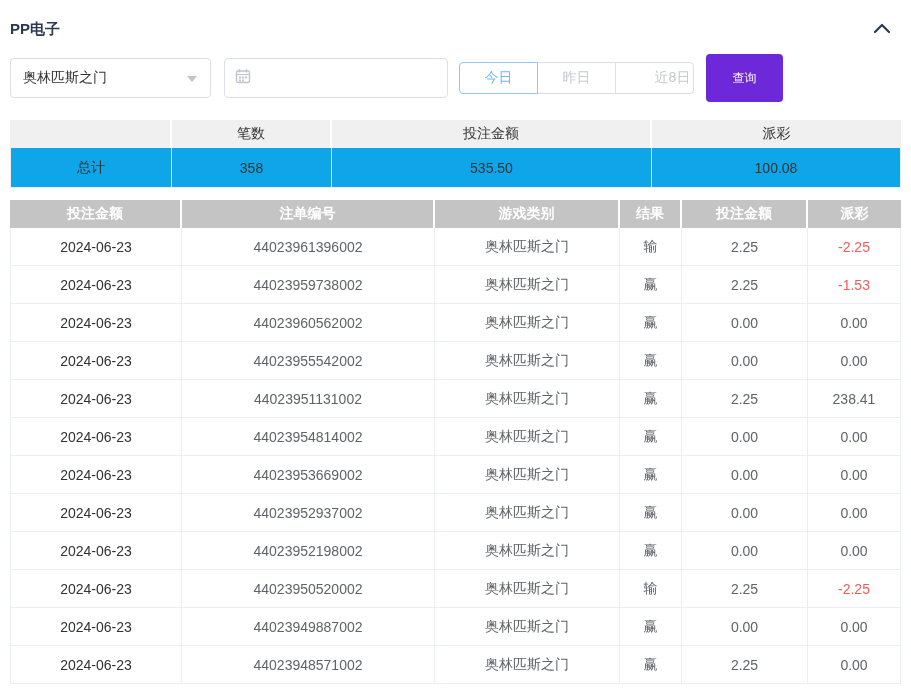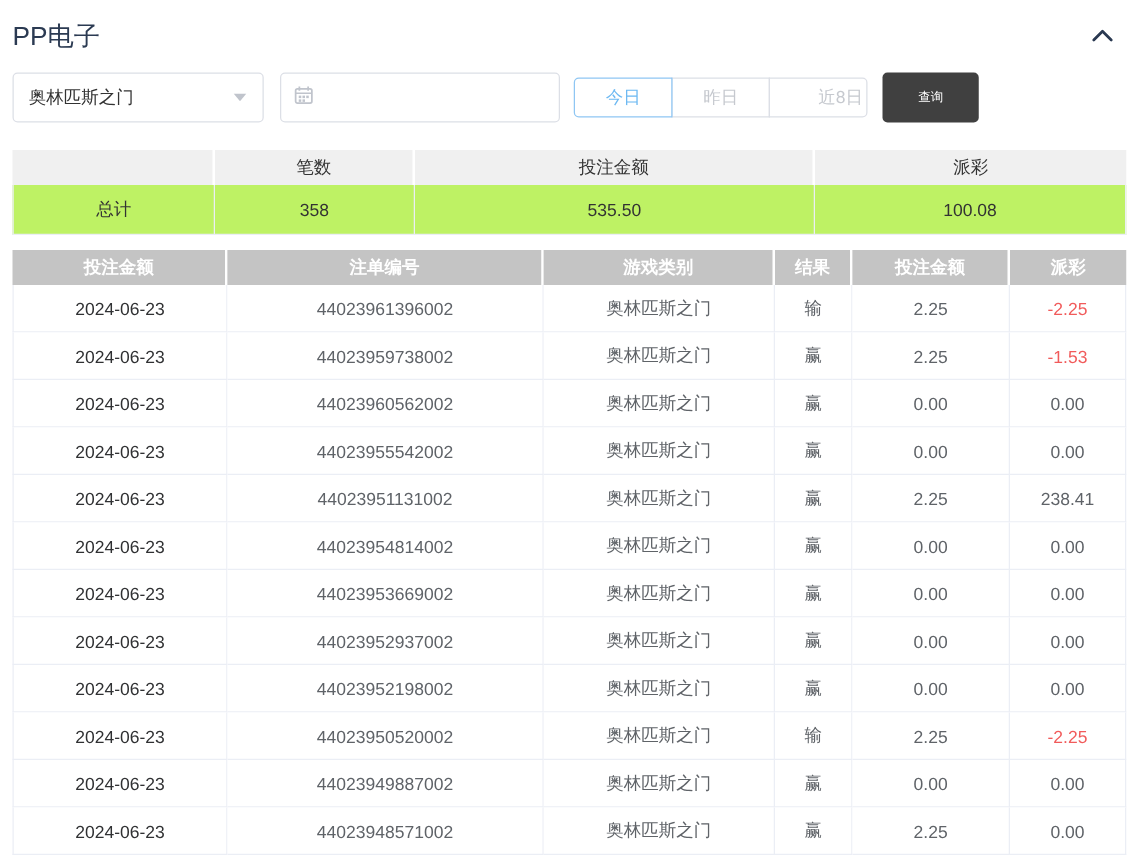--- a/index.html
+++ b/index.html
@@ -9,21 +9,21 @@
     background: #ffffff;
     font-family: "Liberation Sans", "DejaVu Sans", sans-serif;
   }
   .page { padding: 0 10px; }
 
   
   .panel-head {
     display: flex; justify-content: space-between; align-items: center;
     padding-top: 18px; height: 40px;
   }
-  .panel-title { font-size: 21px; font-weight: normal; color: #2b3a52; }
+  .panel-title { font-size: 15px; font-weight: bold; color: #2b3a52; }
   .collapse-btn { background: none; border: none; cursor: pointer; padding: 2px; margin-right: 8px; }
 
   
   .controls { display: flex; align-items: center; margin-top: 18px; height: 40px; }
   .select-box {
     width: 201px; height: 40px;
     border: 1px solid #dcdfe6; border-radius: 4px;
     display: flex; align-items: center; justify-content: space-between;
     padding: 0 12px; cursor: pointer; background: #fff;
   }
@@ -42,42 +42,42 @@
     font-size: 14px; color: #c6c9cf; cursor: pointer;
     margin-left: -1px; position: relative;
     font-family: inherit;
   }
   .btn-group .qbtn:first-child { border-radius: 4px 0 0 4px; margin-left: 0; }
   .btn-group .qbtn:last-child { border-radius: 0 4px 4px 0; padding-left: 36px; }
   .btn-group .qbtn.active {
     color: #6db9f2; border-color: #8fc6f3; z-index: 2;
   }
   .query-btn {
-    width: 77px; height: 40px; margin-left: 12px;
-    background: #404040; color: #fff; border: none; border-radius: 4px;
-    font-size: 10px; cursor: pointer; font-family: inherit;
+    width: 77px; height: 48px; margin-left: 12px;
+    background: #6d28d9; color: #fff; border: none; border-radius: 4px;
+    font-size: 12px; cursor: pointer; font-family: inherit;
   }
 
   
   table { border-collapse: separate; border-spacing: 0; table-layout: fixed; width: 891px; font-size: 14px; }
   th { font-weight: normal; height: 28px; text-align: center; }
   td { height: 38px; text-align: center; }
 
   
   .summary { margin-top: 22px; }
   .summary th {
     background: #f0f0f0; color: #333;
     border-right: 2px solid #fff;
   }
   .summary th:last-child { border-right: none; }
   .summary td {
     height: 40px; color: #333;
     border-bottom: 1px solid #ebeef5;
     border-right: 1px solid #ebeef5;
-    background: #bef264;
+    background: #0ea5e9;
   }
   .summary td:first-child { border-left: 1px solid #ebeef5; }
 
   
   .records { margin-top: 12px; }
   .records th {
     background: #c4c4c4; color: #ffffff; font-weight: bold;
     border-right: 2px solid #fff;
   }
   .records th:last-child { border-right: none; }

